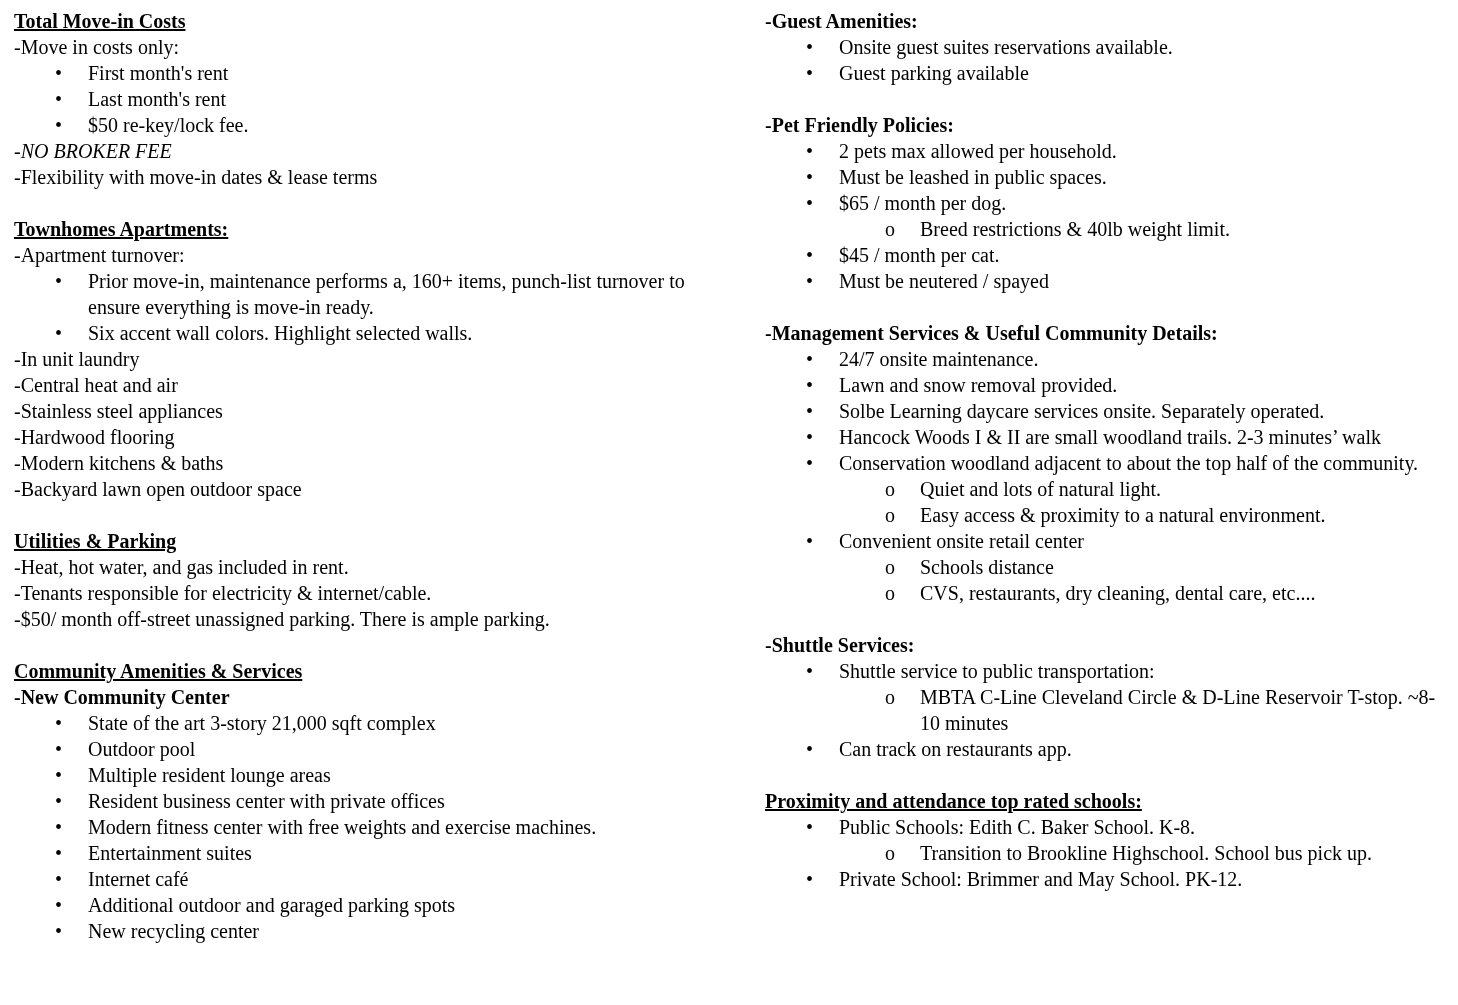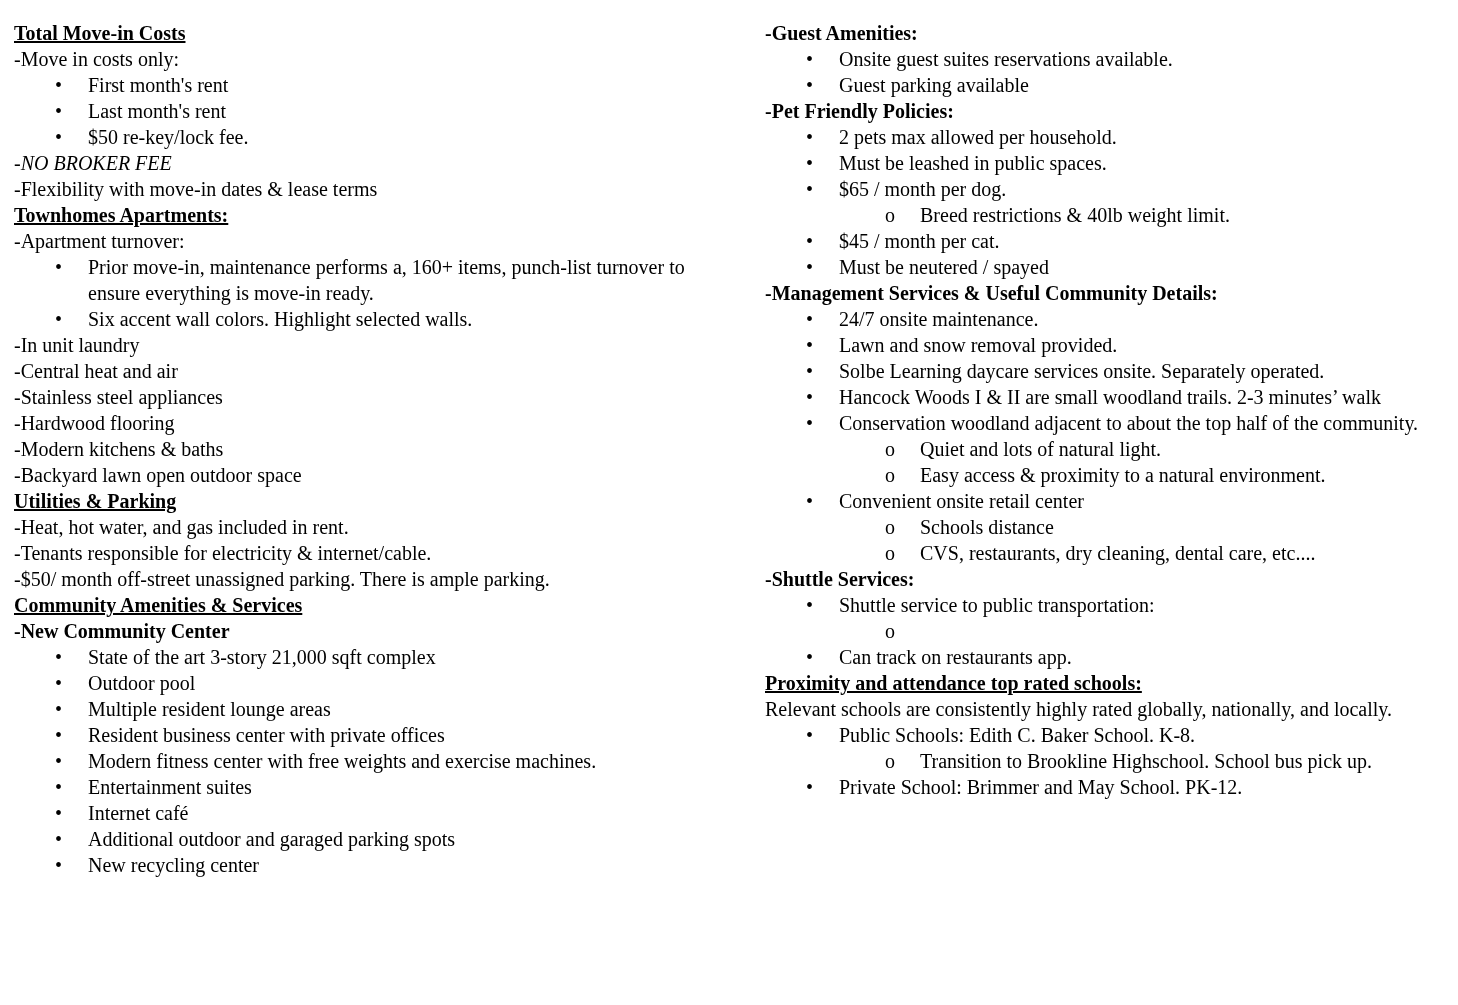--- a/index.html
+++ b/index.html
@@ -7,33 +7,33 @@
     font-family:"Liberation Serif","DejaVu Serif",serif;
     font-size:20px;
     line-height:26px;
     color:#000000;
   }
   .page{
     position:relative;
     width:1458px;
     height:1005px;
     box-sizing:border-box;
-    padding:20px 8px 0 14px;
+    padding:8px 8px 0 14px;
     display:flex;
     overflow:hidden;
     background:#ffffff;
   }
   .col{box-sizing:border-box;}
   .col-left{width:690px;}
   .col-right{width:685px;margin-left:61px;}
   .blk{margin:0;}
   .h1{font-weight:bold;}
   .h1 .run{text-decoration:underline;}
   .h2{font-weight:bold;}
-  .sect{font-family:Liberation Serif, serif;}
+  .sect{margin-top:26px;font-family:Liberation Serif, serif;}
   .li{display:flex;align-items:flex-start;}
   .li .txt{flex:1 1 auto;min-width:0;}
   .glyph{flex:0 0 auto;display:inline-block;}
   .lvl1 > .glyph{margin-left:41px;width:33px;}
   .lvl2 > .glyph{margin-left:120px;width:35px;}
   .run.b{font-weight:normal;}
   .run.i{font-style:italic;}
 </style>
 </head>
 <body>
@@ -191,27 +191,27 @@
         <span class="glyph">o</span>
         <span class="txt"><span class="run">CVS, restaurants, dry cleaning, dental care, etc....</span></span>
       </div>
       <div class="blk h2 sect"><span class="run">-Shuttle Services:</span></div>
       <div class="blk li li lvl1">
         <span class="glyph">•</span>
         <span class="txt"><span class="run">Shuttle service to public transportation:</span></span>
       </div>
       <div class="blk li li lvl2">
         <span class="glyph">o</span>
+        <span class="txt"><span class="run">MBTA C-Line Cleveland Circle &amp; D-Line Reservoir T-stop. ~8-10 minutes</span></span>
       </div>
       <div class="blk li li lvl1">
         <span class="glyph">•</span>
         <span class="txt"><span class="run">Can track on restaurants app.</span></span>
       </div>
       <div class="blk h1 sect"><span class="run">Proximity and attendance top rated schools:</span></div>
-      <div class="blk p"><span class="run">Relevant schools are consistently highly rated globally, nationally, and locally.</span></div>
       <div class="blk li li lvl1">
         <span class="glyph">•</span>
         <span class="txt"><span class="run b">Public Schools</span><span class="run">: Edith C. Baker School. K-8.</span></span>
       </div>
       <div class="blk li li lvl2">
         <span class="glyph">o</span>
         <span class="txt"><span class="run">Transition to Brookline Highschool. School bus pick up.</span></span>
       </div>
       <div class="blk li li lvl1">
         <span class="glyph">•</span>

